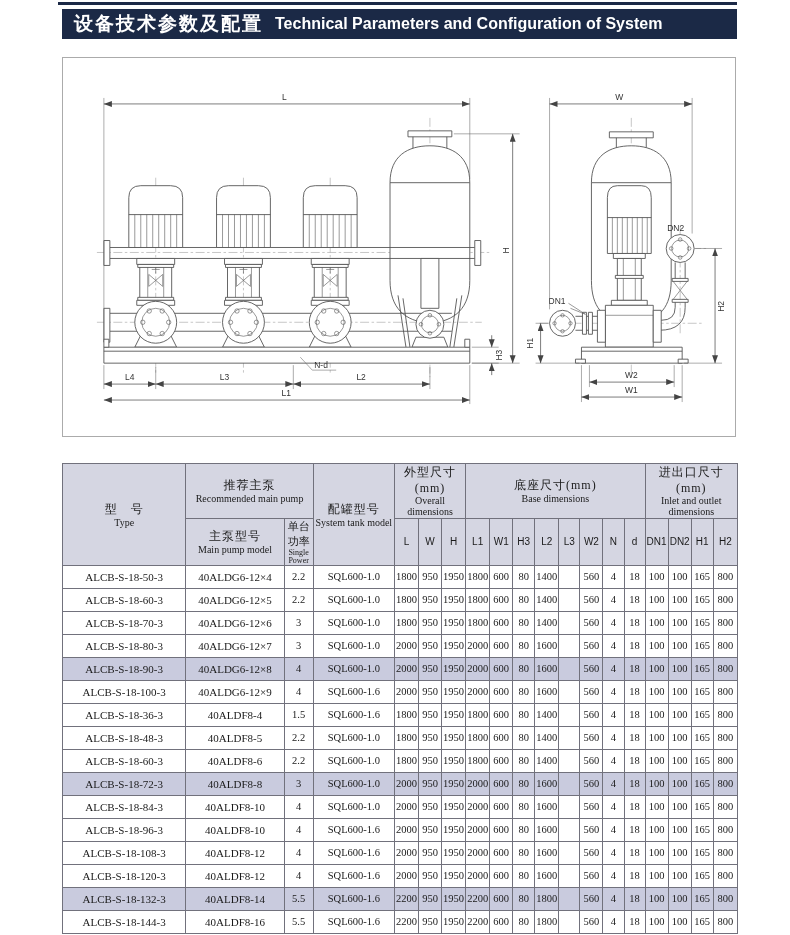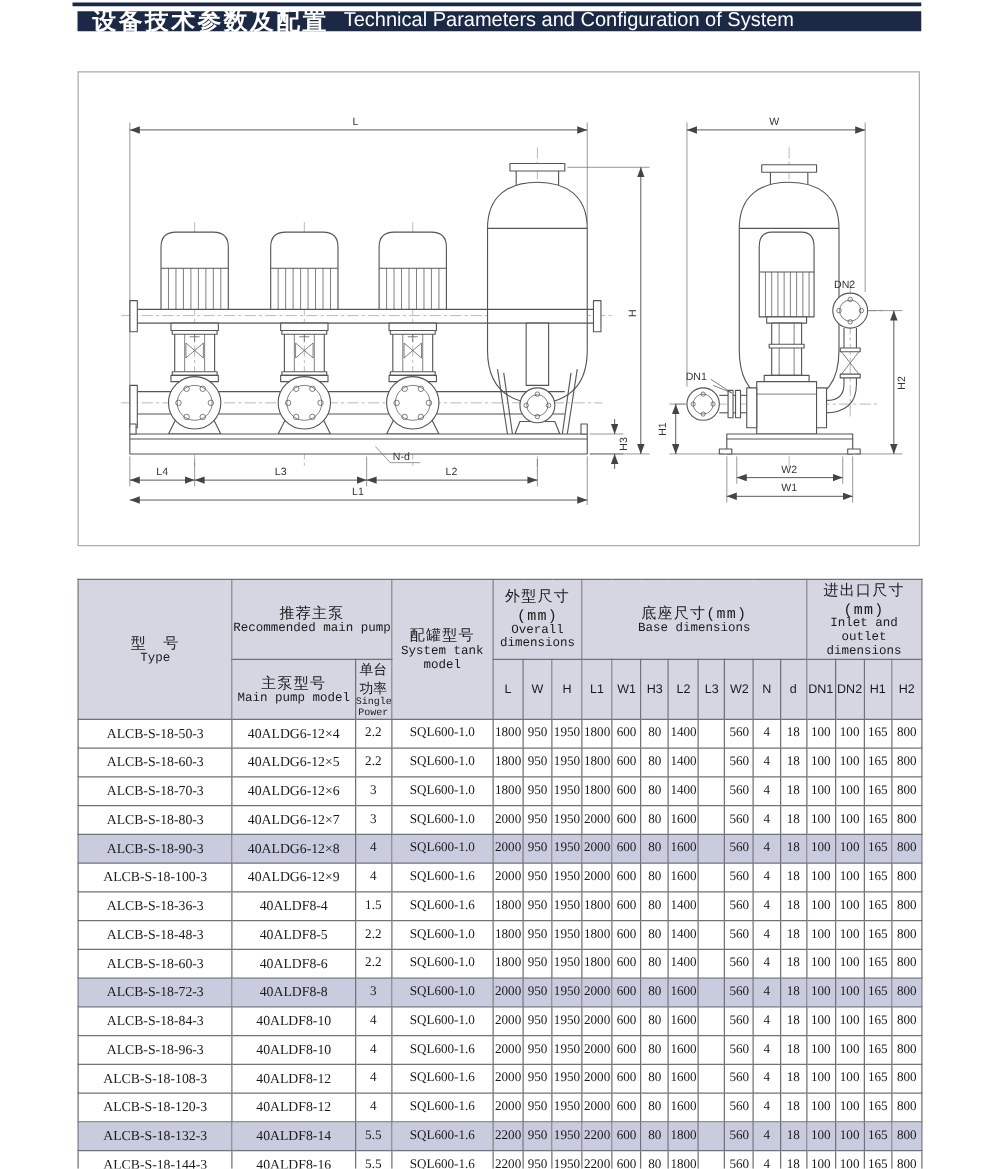--- a/index.html
+++ b/index.html
@@ -1,36 +1,36 @@
 <!DOCTYPE html>
 <html><head>
 <meta charset="utf-8">
 <style>
   html,body{margin:0;padding:0;background:#fff;}
   .page{position:relative;width:790px;height:935px;background:#fff;overflow:hidden;
         font-family:"Liberation Sans",sans-serif;color:#1a1a1a;}
   .topline{position:absolute;left:58px;top:2px;width:679px;height:3px;background:#1b2946;}
-  .titlebar{position:absolute;left:62px;top:9px;width:675px;height:16px;background:#1b2946;
+  .titlebar{position:absolute;left:62px;top:9px;width:675px;height:30px;background:#1b2946;
             display:flex;align-items:center;gap:12px;padding-left:12px;box-sizing:border-box;}
   .title-zh{color:#fff;font-size:19px;font-weight:bold;letter-spacing:2px;white-space:nowrap;}
-  .title-en{color:#fff;font-size:16px;font-weight:normal;white-space:nowrap;letter-spacing:0px;}
+  .title-en{color:#fff;font-size:16px;font-weight:bold;white-space:nowrap;letter-spacing:0px;}
   .diagram-box{position:absolute;left:62px;top:57px;width:672px;height:378px;border:1px solid #ababab;background:#fff;}
   .diagram-box svg{display:block;}
   svg text{font-family:"Liberation Sans",sans-serif;font-size:8.5px;fill:#333;}
   .dr{fill:none;stroke:#555;stroke-width:0.9;stroke-linejoin:round;}
   .drw{fill:#fff;stroke:#555;stroke-width:0.9;stroke-linejoin:round;}
   .thin{fill:none;stroke:#555;stroke-width:0.6;}
   .cl{fill:none;stroke:#999;stroke-width:0.55;stroke-dasharray:9 2.5 2.5 2.5;}
   .dim{fill:none;stroke:#444;stroke-width:0.7;}
   .ext{fill:none;stroke:#666;stroke-width:0.55;}
   .tbl-wrap{position:absolute;left:62px;top:463px;width:676px;}
   table{border-collapse:collapse;table-layout:fixed;width:676px;
         font-family:"Liberation Serif",serif;}
   th,td{border:1px solid #71717c;text-align:center;vertical-align:middle;padding:0;overflow:hidden;}
-  thead th{background:#d5d6e2;font-family:Liberation Mono, monospace;font-weight:normal;}
+  thead th{background:#d5d6e2;font-family:Liberation Serif, serif;font-weight:normal;}
   .hz{font-size:12px;letter-spacing:1px;}
   .he{font-size:10px;line-height:1.08;}
   .he-sm{font-size:8px;line-height:1.05;}
   .rowA{height:47px;}
   .rowB{height:46px;margin-left:48px;}
   .dimcol{font-size:10px;font-family:"Liberation Sans",sans-serif;}
   tbody td{height:22px;font-size:10.5px;line-height:1;}
   tbody td.c-type,tbody td.c-pump{font-size:11px;}
   tbody tr.hl td{background:#c9cbde;margin-left:24px;}
 </style>

